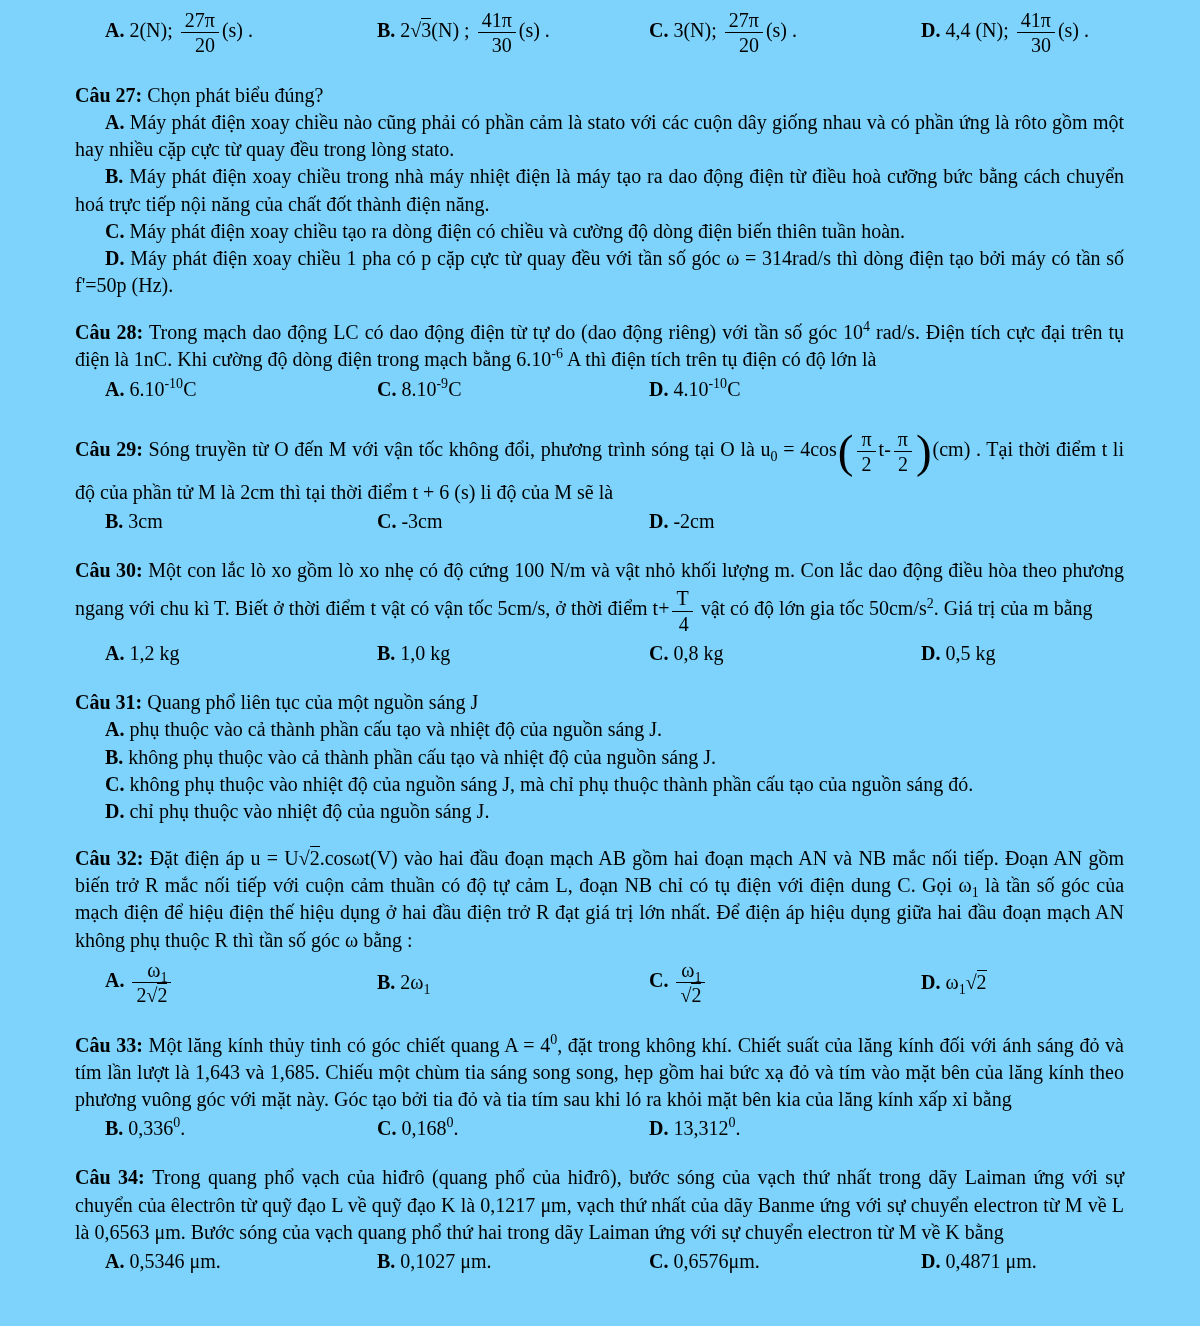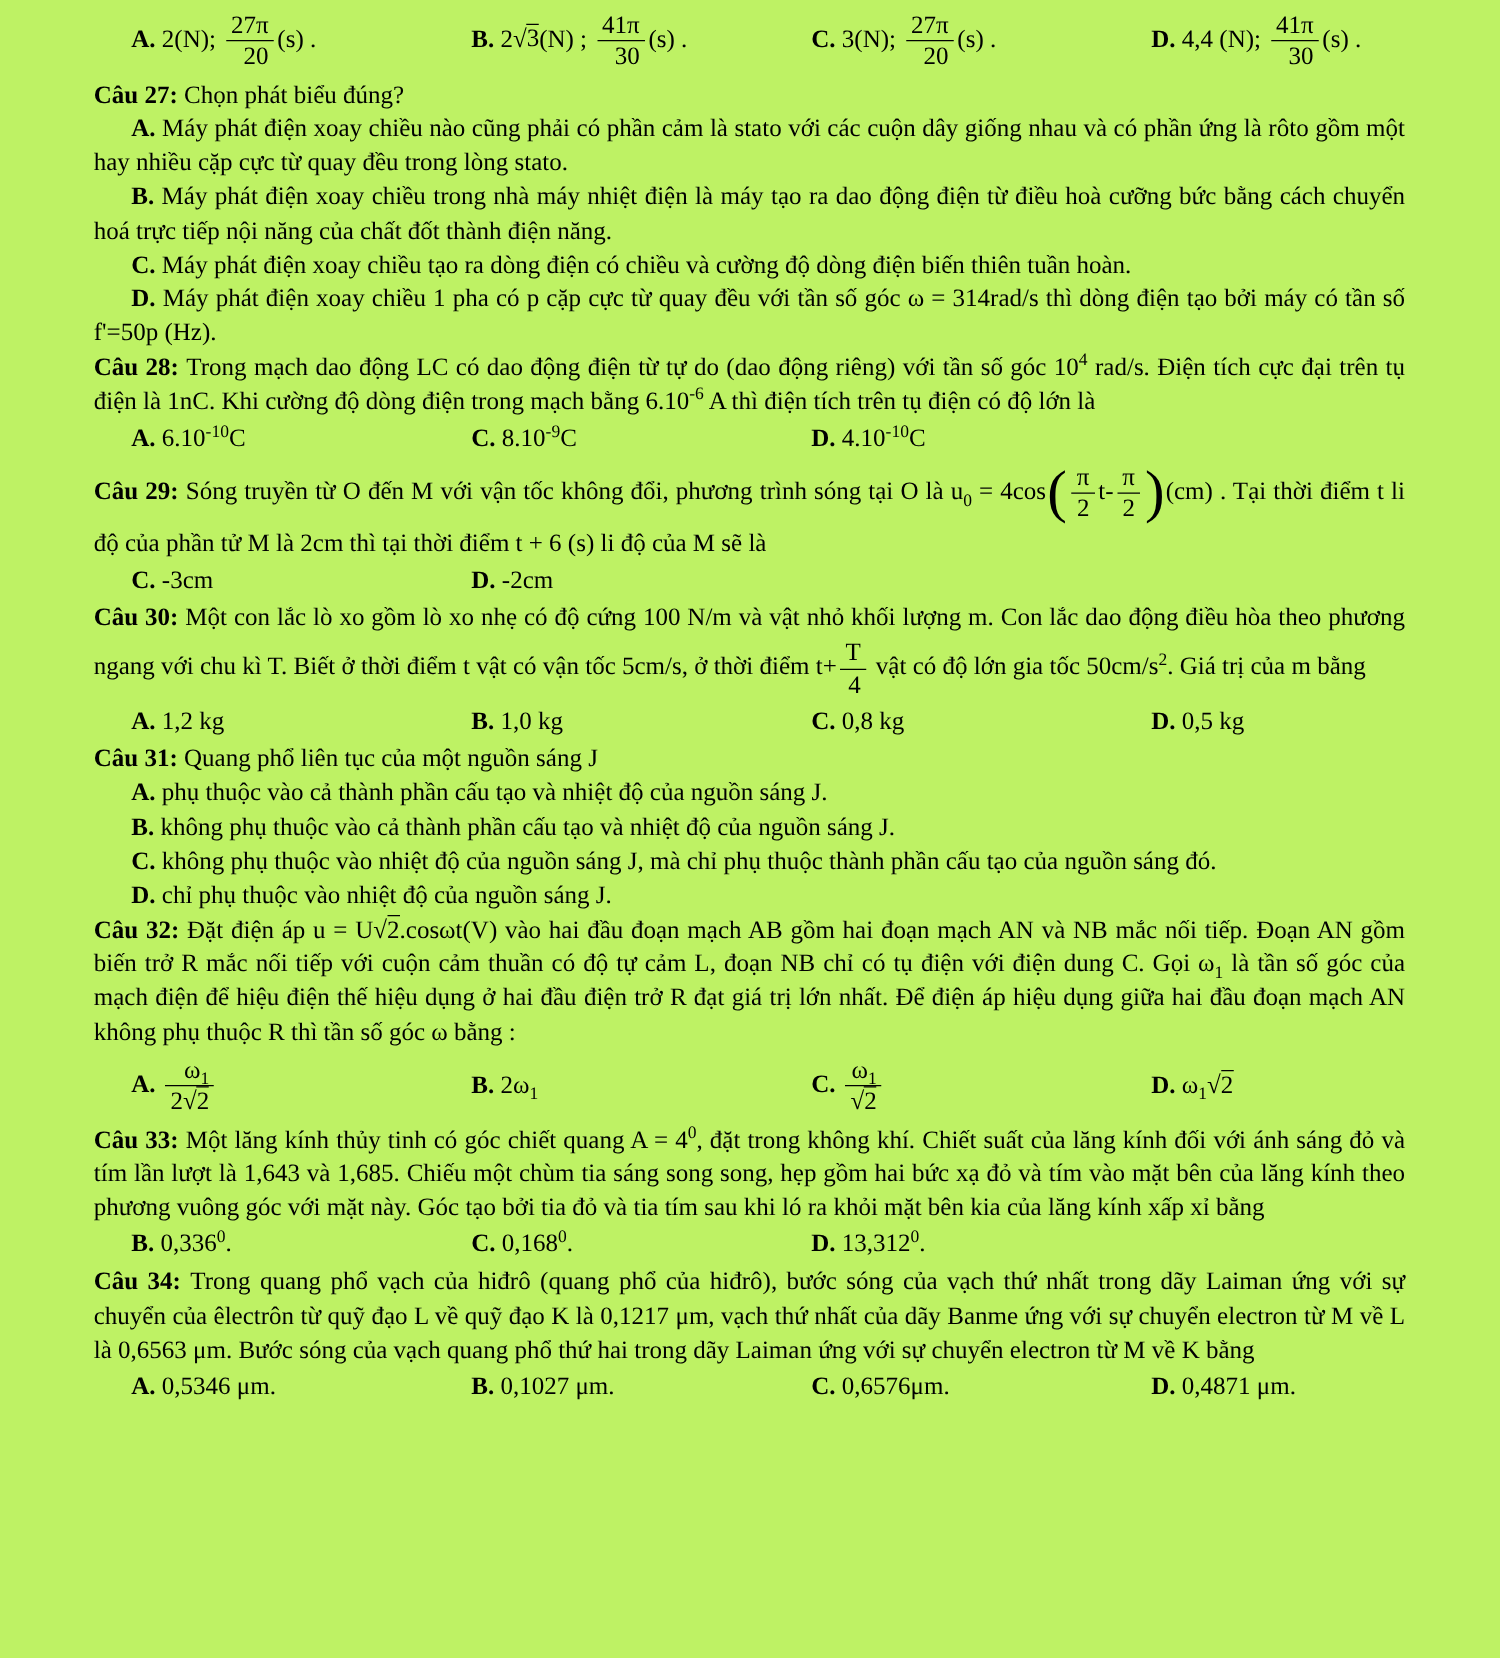--- a/index.html
+++ b/index.html
@@ -2,25 +2,25 @@
 <html><head>
 <meta charset="utf-8">
 <style>
   * { box-sizing: border-box; }
   html, body { margin: 0; padding: 0; background: #ffffff; }
   .page {
     width: 1200px; height: 1326px; overflow: hidden;
     padding: 4px 76px 0 75px;
     font-family: "Liberation Serif", "DejaVu Serif", serif;
     font-size: 20px; line-height: 1.36; color: #000;
-    background: #bef264;
+    background: #7dd3fc;
   }
   p { margin: 0; text-align: justify; }
   b { font-weight: bold; }
-  .q-para { margin-top: 1px; }
+  .q-para { margin-top: 20px; }
   .opt-block { text-indent: 30px; }
   .opt-row {
     display: grid;
     grid-template-columns: 272px 272px 272px 1fr;
     padding: 2px 0 2px 30px;
     align-items: center;
   }
   .opt-cell { white-space: nowrap; }
   sup { font-size: 0.7em; vertical-align: super; line-height: 0; text-align: right; }
   sub { font-size: 0.7em; vertical-align: sub; line-height: 0; }
@@ -54,20 +54,21 @@
       <p class="opt-block"><b>C. </b>Máy phát điện xoay chiều tạo ra dòng điện có chiều và cường độ dòng điện biến thiên tuần hoàn.</p>
       <p class="opt-block"><b>D. </b>Máy phát điện xoay chiều 1 pha có p cặp cực từ quay đều với tần số góc ω = 314rad/s thì dòng điện tạo bởi máy có tần số f'=50p (Hz).</p>
       <p class="q-para"><b>Câu 28: </b>Trong mạch dao động LC có dao động điện từ tự do (dao động riêng) với tần số góc 10<sup>4</sup> rad/s. Điện tích cực đại trên tụ điện là 1nC. Khi cường độ dòng điện trong mạch bằng 6.10<sup>-6</sup> A thì điện tích trên tụ điện có độ lớn là</p>
       <div class="opt-row">
         <span class="opt-cell"><b>A. </b>6.10<sup>-10</sup>C</span>
         <span class="opt-cell"><b>C. </b>8.10<sup>-9</sup>C</span>
         <span class="opt-cell"><b>D. </b>4.10<sup>-10</sup>C</span>
       </div>
       <p class="q-para"><b>Câu 29: </b>Sóng truyền từ O đến M với vận tốc không đổi, phương trình sóng tại O là  u<sub>0</sub> = 4cos<span class="bigp">(</span><span class="frac"><span class="fn">π</span><span class="fd">2</span></span>t-<span class="frac"><span class="fn">π</span><span class="fd">2</span></span><span class="bigp">)</span>(cm) . Tại thời điểm t li độ của phần tử M là 2cm thì tại thời điểm t + 6 (s) li độ của M sẽ là</p>
       <div class="opt-row">
+        <span class="opt-cell"><b>B. </b>3cm</span>
         <span class="opt-cell"><b>C. </b>-3cm</span>
         <span class="opt-cell"><b>D. </b>-2cm</span>
       </div>
       <p class="q-para"><b>Câu 30: </b>Một con lắc lò xo gồm lò xo nhẹ có độ cứng 100 N/m và vật nhỏ khối lượng m. Con lắc dao động điều hòa theo  phương ngang với chu kì T. Biết ở thời điểm t vật có vận tốc 5cm/s, ở thời điểm t+<span class="frac"><span class="fn">T</span><span class="fd">4</span></span> vật có độ lớn gia tốc 50cm/s<sup>2</sup>. Giá trị của m bằng</p>
       <div class="opt-row">
         <span class="opt-cell"><b>A. </b>1,2 kg</span>
         <span class="opt-cell"><b>B. </b>1,0 kg</span>
         <span class="opt-cell"><b>C. </b>0,8 kg</span>
         <span class="opt-cell"><b>D. </b>0,5 kg</span>
       </div>

